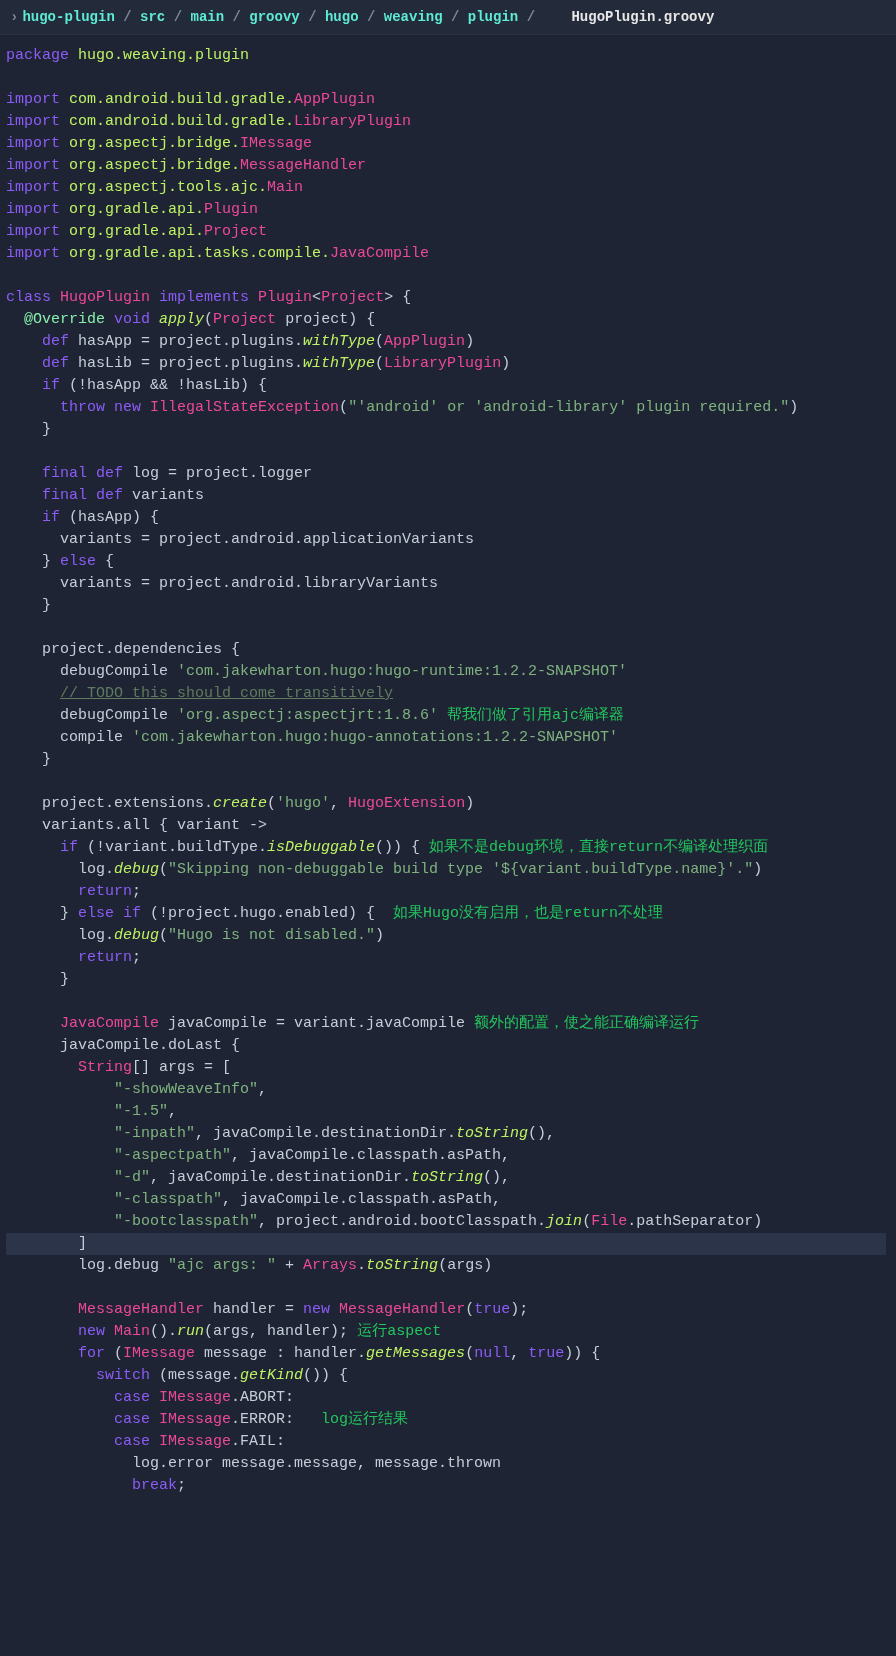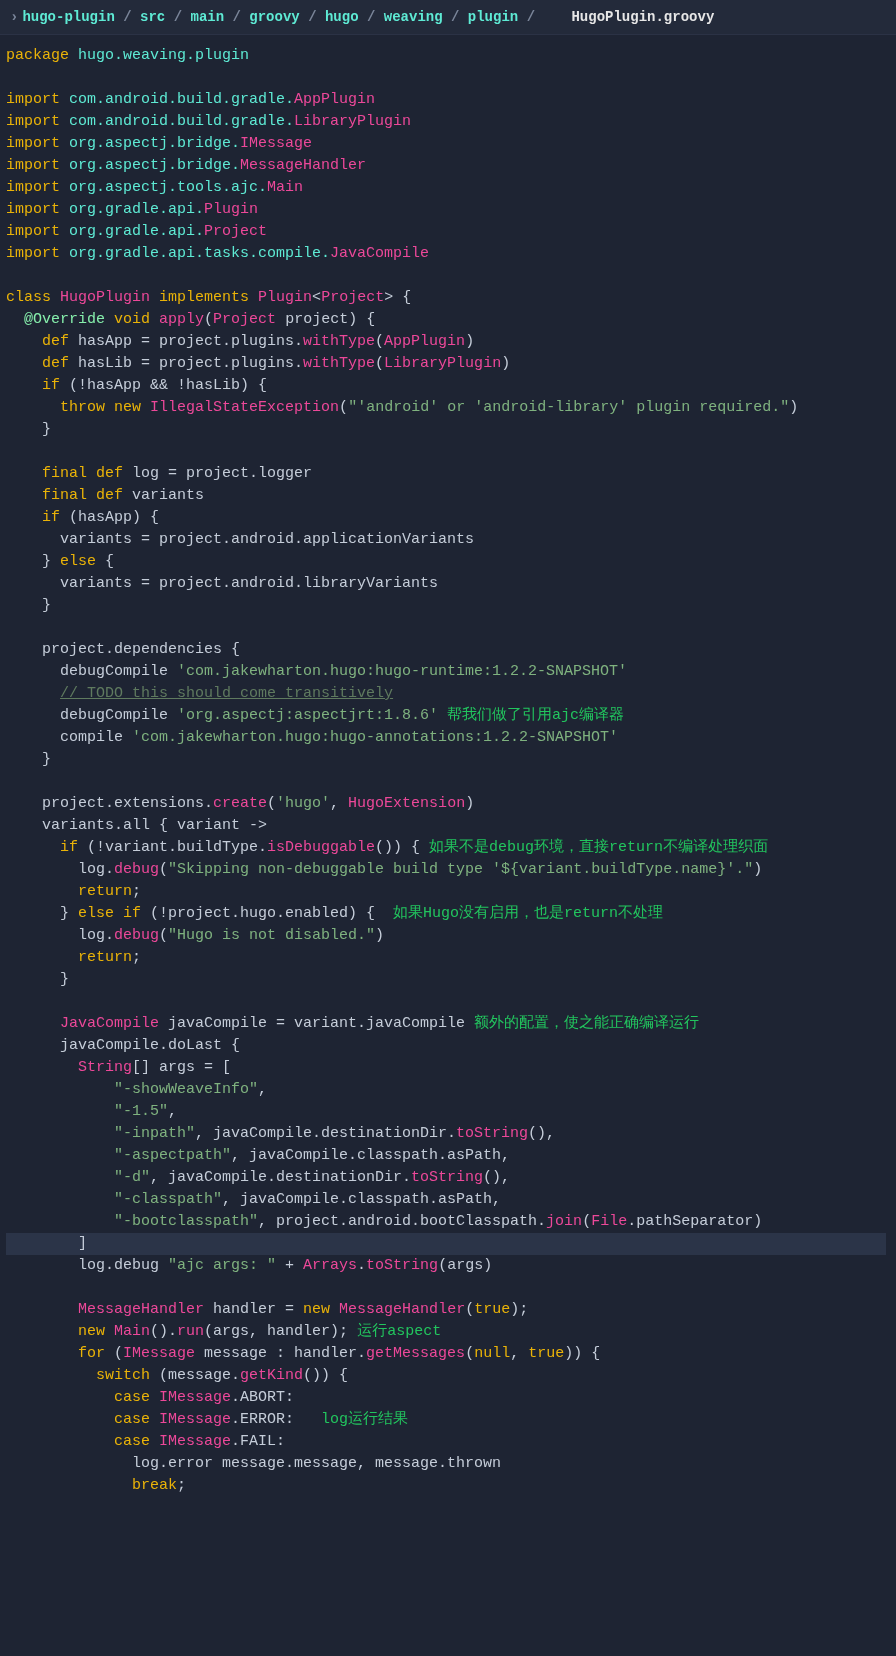--- a/index.html
+++ b/index.html
@@ -26,24 +26,24 @@
   .breadcrumb .chev { color: #7a8599; }
   .breadcrumb .seg { color: #5eead4; }
   .breadcrumb .seg.active { color: #e6e6e6; font-weight: 700; margin-left: 28px; }
   .code {
     padding: 10px 10px 10px 6px;
     white-space: pre;
     font-family: Consolas, 'Courier New', monospace;
   }
   .ln { display: block; min-height: 22px; }
   .hl { background: #2b3448; display: block; }
-  .kw   { color: #eab308; }   
-  .pkg  { color: #5eead4; }
+  .kw   { color: #8b5cf6; }   
+  .pkg  { color: #bef264; }
   .typ  { color: #ec4899; }
-  .fn   { color: #ec4899; }   
+  .fn   { color: #bef264; font-style: italic; }   
   .str  { color: #7fb27f; }   
   .ann  { color: #86efac; }
   .cmt  { color: #5f7a5f; font-style: normal; text-decoration: underline; }
   .red  { color: #22c55e; text-align: center; }
 </style>
 </head>
 <body>
 
 <div class="breadcrumb">
   <span class="chev">›</span>

